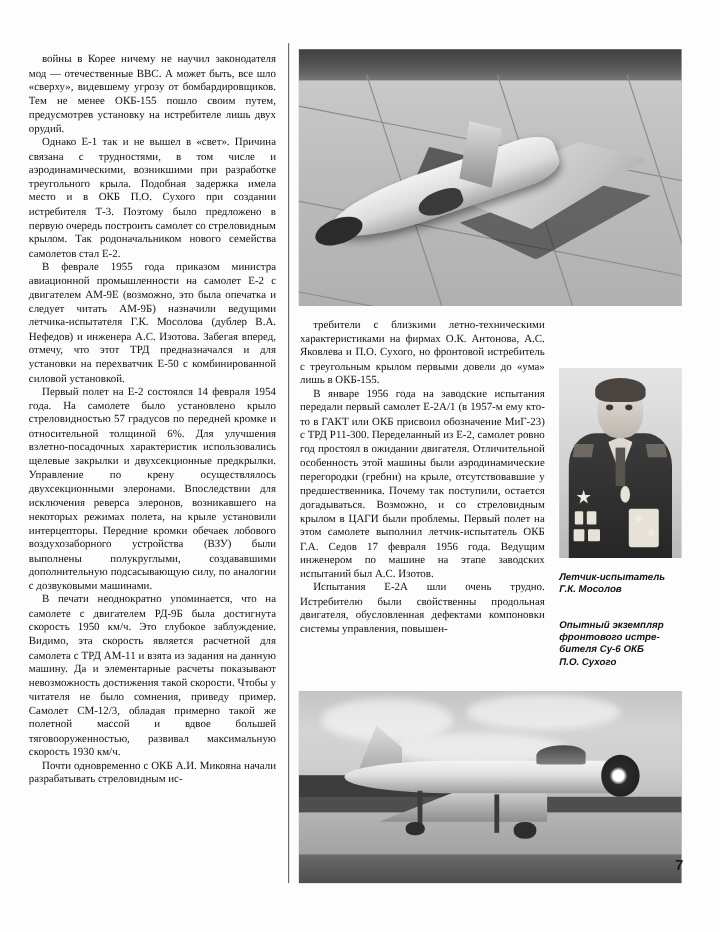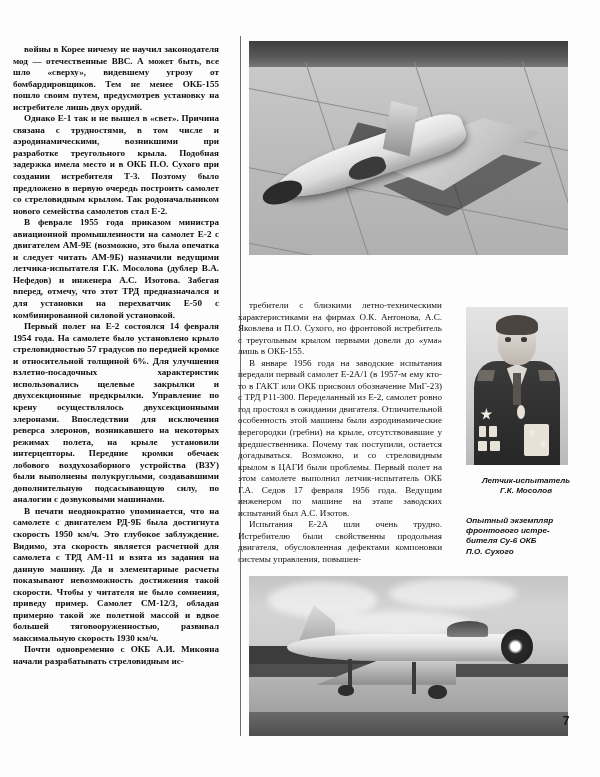--- a/index.html
+++ b/index.html
@@ -43,30 +43,28 @@
     text-justify: inter-word;
     color: #101010;
     hyphens: manual;
   }
   .text-col p {
     margin: 0;
     text-indent: 11px;
   }
 
   #col-left {
-    left: 13px;
+    left: 24px;
     top: 44px;
     width: 206px;
-    font-weight: bold;
   }
   #col-mid {
-    left: 238px;
+    left: 250px;
     top: 265px;
     width: 204px;
-    margin-top: 35px;
   }
 
   
   .photo {
     position: absolute;
     overflow: hidden;
     background: #8e8e8e;
   }
 
   
@@ -327,21 +325,21 @@
   .caption {
     position: absolute;
     font-family: "Liberation Sans", sans-serif;
     font-style: italic;
     font-weight: bold;
     font-size: 8.1px;
     line-height: 10.2px;
     color: #101010;
   }
   #cap-e2      { left: 466px; top: 268px; width: 120px; }
-  #cap-mosolov { left: 466px; top: 476px; width: 120px; text-align: center; }
+  #cap-mosolov { left: 466px; top: 476px; width: 120px; text-align: left; }
   #cap-su7     { left: 466px; top: 516px; width: 124px; }
 
   
   #page-number {
     position: absolute;
     left: 556px;
     top: 714px;
     width: 20px;
     text-align: center;
     font-family: "Liberation Sans", sans-serif;

